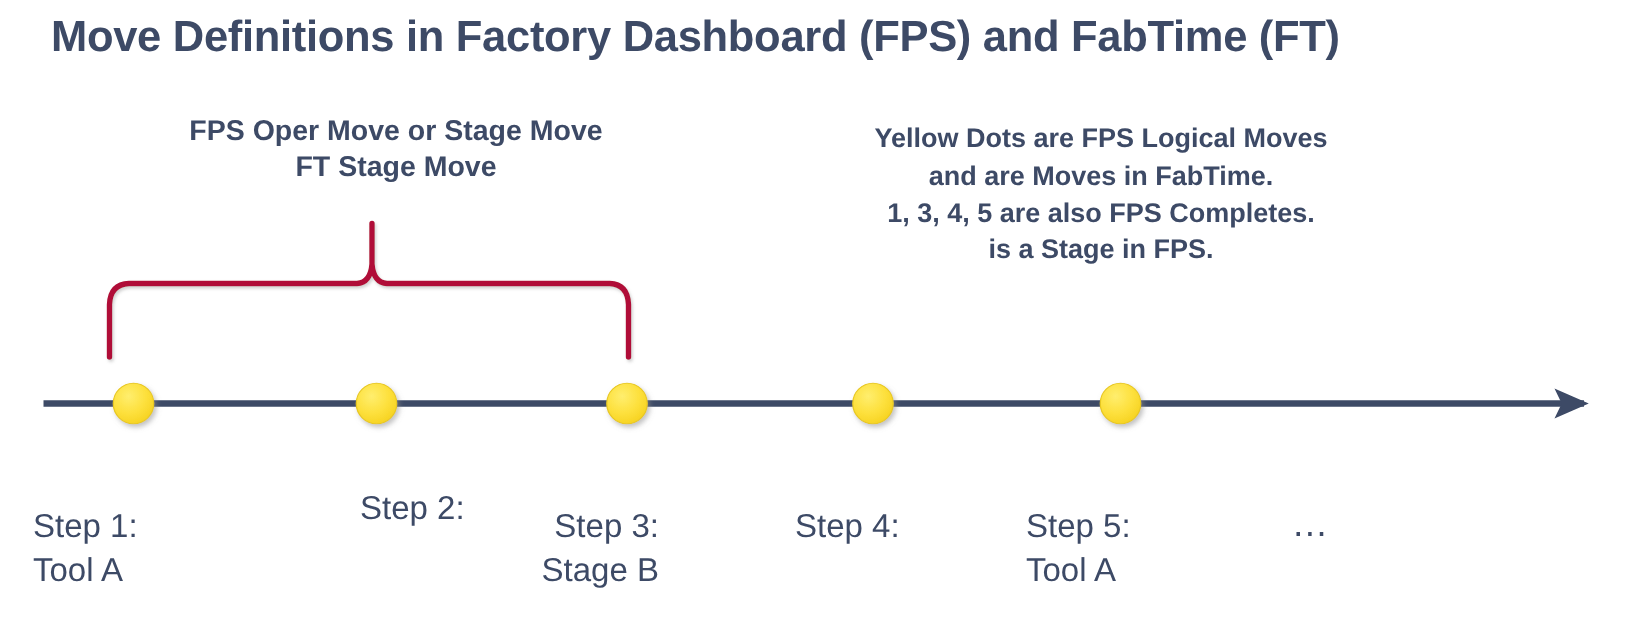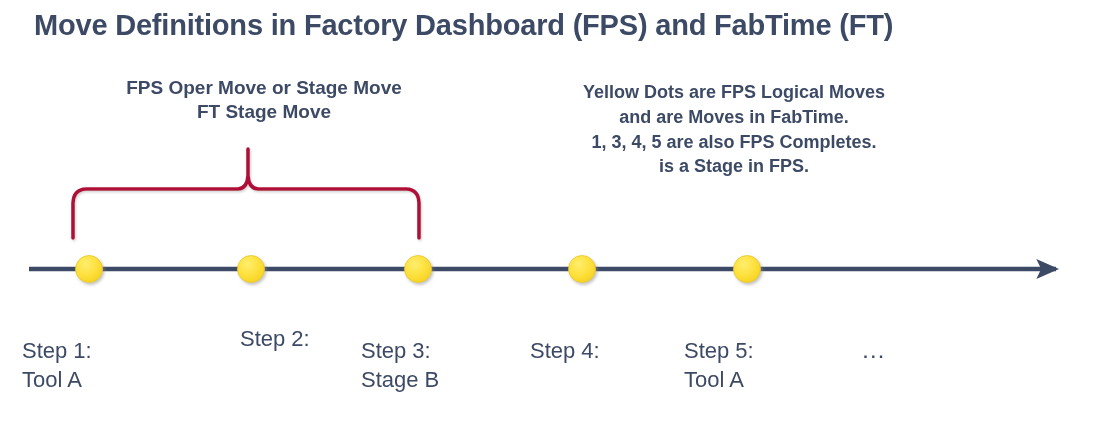--- a/index.html
+++ b/index.html
@@ -142,21 +142,21 @@
     </g>
   </svg>
 
   <div class="step-label" style="left:22px;  top:336px;">
     <span class="ln">Step 1:</span>
     <span class="ln">Tool A</span>
   </div>
   <div class="step-label" style="left:206px; top:324px;margin-left:34px;">
     <span class="ln">Step 2:</span>
   </div>
-  <div class="step-label" style="left:361px; top:336px;">
+  <div class="step-label" style="left:361px; top:336px;text-align:right;">
     <span class="ln">Step 3:</span>
     <span class="ln">Stage B</span>
   </div>
   <div class="step-label" style="left:530px; top:336px;">
     <span class="ln">Step 4:</span>
   </div>
   <div class="step-label" style="left:684px; top:336px;">
     <span class="ln">Step 5:</span>
     <span class="ln">Tool A</span>
   </div>

